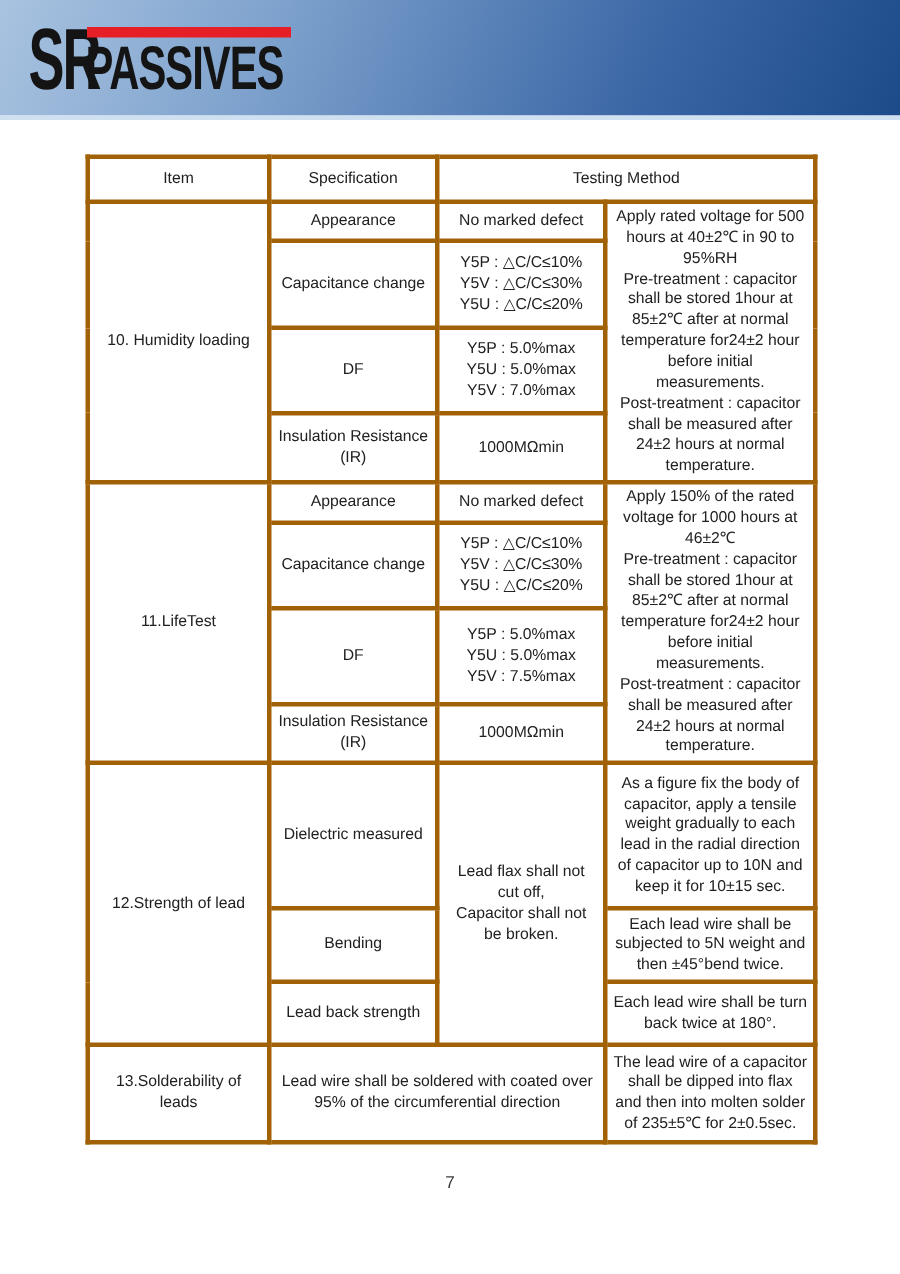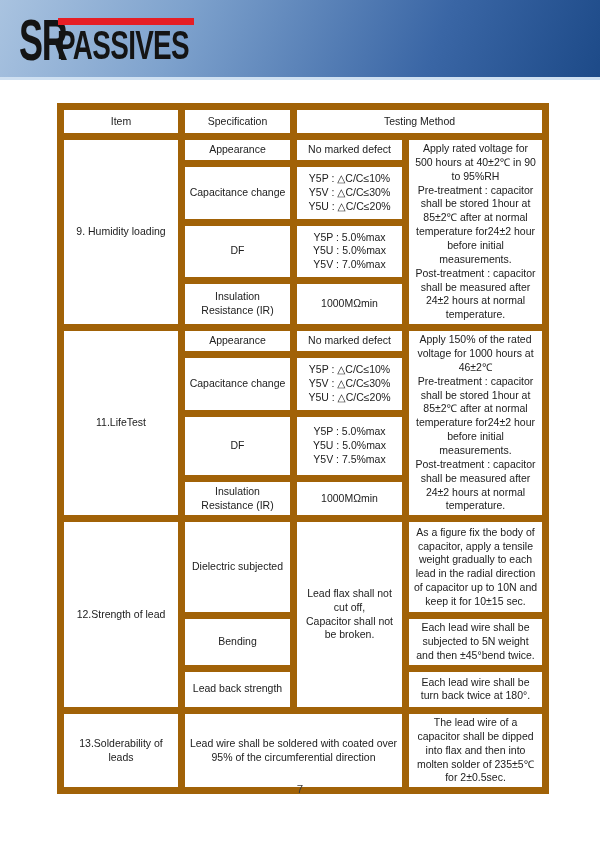--- a/index.html
+++ b/index.html
@@ -51,21 +51,21 @@
 
   
   table.spec {
     position: absolute;
     left: 57px; top: 103px;
     width: 485px;
     border-collapse: collapse;
     table-layout: fixed;
   }
   table.spec td {
-    border: 7px solid #a16207;
+    border: 3px solid #a16207;
     text-align: center;
     vertical-align: middle;
     padding: 2px 4px;
     font-size: 10.5px;
     line-height: 1.32;
     color: #212121;
   }
   td.head-cell { font-size: 11px; }
   td p, td div { margin: 0; }
   .h30 { height: 30px; } .h25 { height: 25px; } .h55 { height: 55px; }
@@ -103,21 +103,21 @@
     </colgroup>
 
     <tbody>
         <tr class="h30">
       <td class="head-cell">Item</td>
       <td class="head-cell">Specification</td>
       <td class="head-cell" colspan="2">Testing Method</td>
     </tr>
 
     <tr class="h25">
-      <td rowspan="4">9. Humidity loading</td>
+      <td rowspan="4">10. Humidity loading</td>
       <td>Appearance</td>
       <td>No marked defect</td>
       <td rowspan="4">
         <p>Apply rated voltage for 500 hours at 40±2℃ in 90 to 95%RH</p>
         <p>Pre-treatment : capacitor shall be stored 1hour at 85±2℃ after at normal temperature for24±2 hour before initial measurements.</p>
         <p>Post-treatment : capacitor shall be measured after 24±2 hours at normal temperature.</p>
       </td>
     </tr>
     <tr class="h55">
       <td>Capacitance change</td>
@@ -166,21 +166,21 @@
         <div>Y5V : 7.5%max</div>
       </td>
     </tr>
     <tr class="h38">
       <td>Insulation Resistance (IR)</td>
       <td>1000MΩmin</td>
     </tr>
 
     <tr class="h97">
       <td rowspan="3">12.Strength of lead</td>
-      <td>Dielectric subjected</td>
+      <td>Dielectric measured</td>
       <td rowspan="3">
         <div>Lead flax shall not cut off,</div>
         <div>Capacitor shall not be broken.</div>
       </td>
       <td>As a figure fix the body of capacitor, apply a tensile weight gradually to each lead in the radial direction of capacitor up to 10N and keep it for 10±15 sec.</td>
     </tr>
     <tr class="h49">
       <td>Bending</td>
       <td>Each lead wire shall be subjected to 5N weight and then ±45°bend twice.</td>
     </tr>

